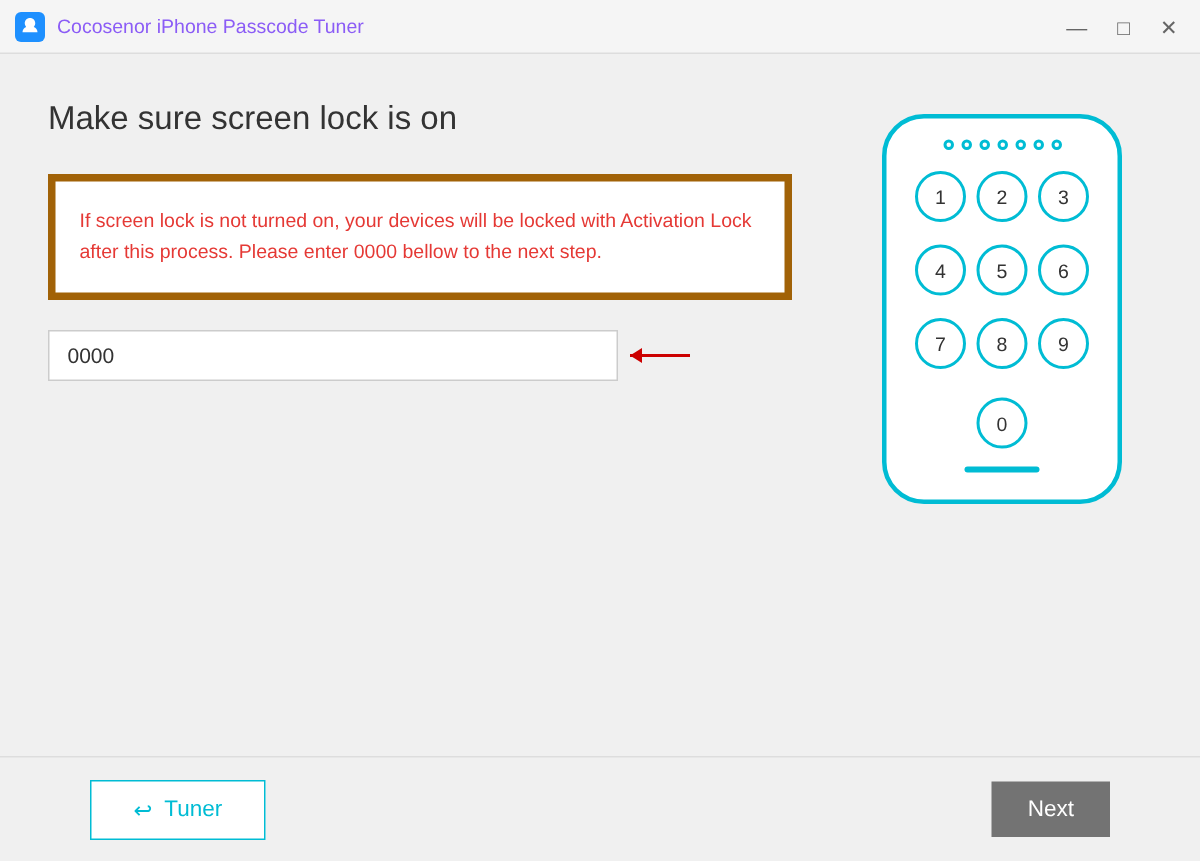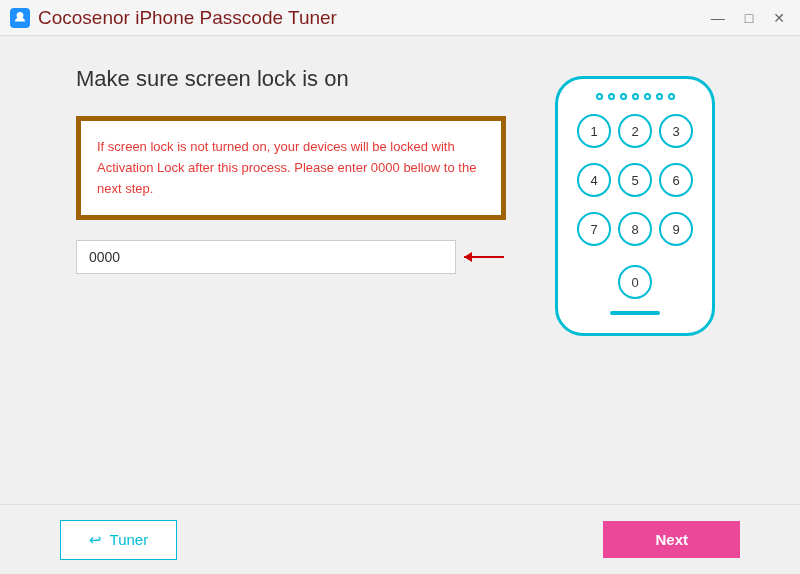--- a/index.html
+++ b/index.html
@@ -34,22 +34,22 @@
       display: flex;
       align-items: center;
       justify-content: center;
       color: white;
       font-size: 12px;
       font-weight: bold;
     }
 
     .title-bar-text {
       flex: 1;
-      font-size: 19px;
-      color: #7f1d1d;
+      font-size: 13px;
+      color: #8b5cf6;
     }
 
     .title-bar-controls {
       display: flex;
       gap: 10px;
       align-items: center;
     }
 
     .title-bar-btn {
       background: none;
@@ -58,21 +58,21 @@
       color: #666;
       font-size: 14px;
       padding: 2px 5px;
       line-height: 1;
     }
 
     
     .main-content {
       flex: 1;
       background: #f0f0f0;
-      padding: 30px 76px;
+      padding: 30px 32px;
       display: flex;
       flex-direction: column;
       position: relative;
     }
 
     .content-area {
       display: flex;
       flex-direction: row;
       align-items: flex-start;
       flex: 1;
@@ -228,27 +228,26 @@
       color: #00bcd4;
       padding: 10px 28px;
       font-size: 15px;
       cursor: pointer;
       display: flex;
       align-items: center;
       gap: 8px;
     }
 
     .next-button {
-      background: #ec4899;
+      background: #737373;
       color: white;
       border: none;
-      padding: 10px 52px;
+      padding: 10px 24px;
       font-size: 15px;
       cursor: pointer;
-      font-weight: bold;
     }
   </style>
 </head>
 <body>
 
 <div class="title-bar">
   <div class="title-bar-icon">
     <svg width="14" height="14" viewBox="0 0 14 14" fill="white">
       <path d="M7 1 C5 1 3.5 2.5 3.5 4.5 C3.5 5.5 4 6.3 4.5 7 C3 7.5 2 8.8 2 10.5 L12 10.5 C12 8.8 11 7.5 9.5 7 C10 6.3 10.5 5.5 10.5 4.5 C10.5 2.5 9 1 7 1Z" fill="white"></path>
     </svg>

